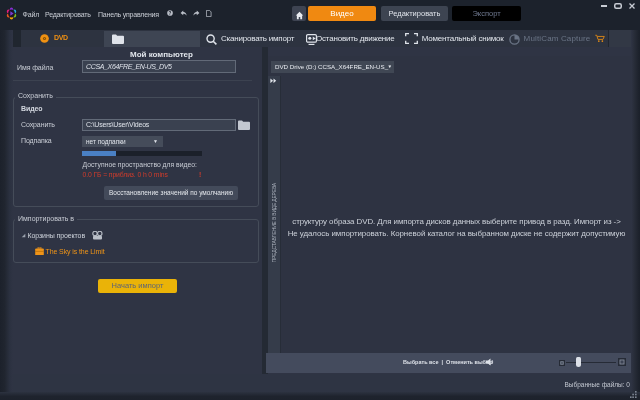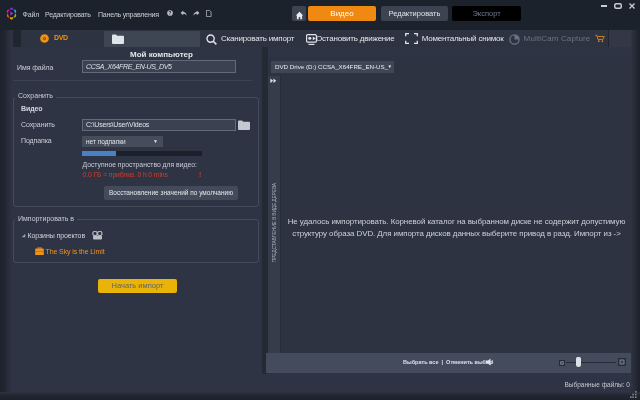--- a/index.html
+++ b/index.html
@@ -159,22 +159,22 @@
 <div class="abs btn" style="left:98px;top:279px;width:79px;height:14px;background:#eab308;color:#5c6577;font-size:7.5px;line-height:14px;">Начать импорт</div>
 
 <div class="abs" style="left:271px;top:61px;width:123px;height:12px;background:#404754;color:#e8ebf0;font-size:6.2px;line-height:12px;padding-left:4px;white-space:nowrap;">DVD Drive (D:) CCSA_X64FRE_EN-US_<span style="position:absolute;right:2px;top:0;font-size:4.6px;">▼</span></div>
 <svg class="abs" style="left:269.5px;top:77.5px" width="7" height="5.5" viewBox="0 0 9 7">
     <path fill="#dfe3ea" d="M0.5 0.5 L4 3.5 L0.5 6.5 Z M4.5 0.5 L8 3.5 L4.5 6.5 Z"></path>
   </svg>
 <div class="abs" style="left:267px;top:84px;width:14px;height:277px;display:flex;align-items:center;justify-content:center;">
  <span style="writing-mode:vertical-rl;transform:rotate(180deg);font-size:5px;letter-spacing:-0.2px;color:#b0b6c1;white-space:nowrap;">ПРЕДСТАВЛЕНИЕ В ВИДЕ ДЕРЕВА</span>
 </div>
 <div class="abs" style="left:281px;top:216px;width:351px;color:#ccd1d9;font-size:7.9px;letter-spacing:-0.05px;line-height:12px;text-align:center;">
+ <div style="white-space:nowrap;">структуру образа DVD. Для импорта дисков данных выберите привод в разд. Импорт из -&gt;</div>
  <div style="white-space:nowrap;">Не удалось импортировать. Корневой каталог на выбранном диске не содержит допустимую</div>
- <div style="white-space:nowrap;">структуру образа DVD. Для импорта дисков данных выберите привод в разд. Импорт из -&gt;</div>
 </div>
 
 <div class="abs" style="left:403px;top:358.5px;color:#dde1e8;font-size:5.5px;font-weight:bold;white-space:nowrap;">Выбрать все&nbsp; |&nbsp; Отменить выбор</div>
 <svg class="abs" style="left:486px;top:358px" width="9" height="8" viewBox="0 0 9 8">
     <path fill="#dde1e8" d="M0 2.5 L2 2.5 L4.5 0.5 L4.5 7.5 L2 5.5 L0 5.5 Z"></path>
     <path fill="none" stroke="#dde1e8" stroke-width="0.8" d="M6 2 Q7.5 4 6 6"></path>
   </svg>
 <svg class="abs" style="left:559px;top:359.5px" width="6" height="6" viewBox="0 0 6 6">
     <rect x="0.5" y="0.5" width="5" height="5" fill="#3b4252" stroke="#262b36" stroke-width="1"></rect>
     <rect x="1.8" y="1.8" width="2.4" height="2.4" fill="none" stroke="#848b98" stroke-width="0.8"></rect>

